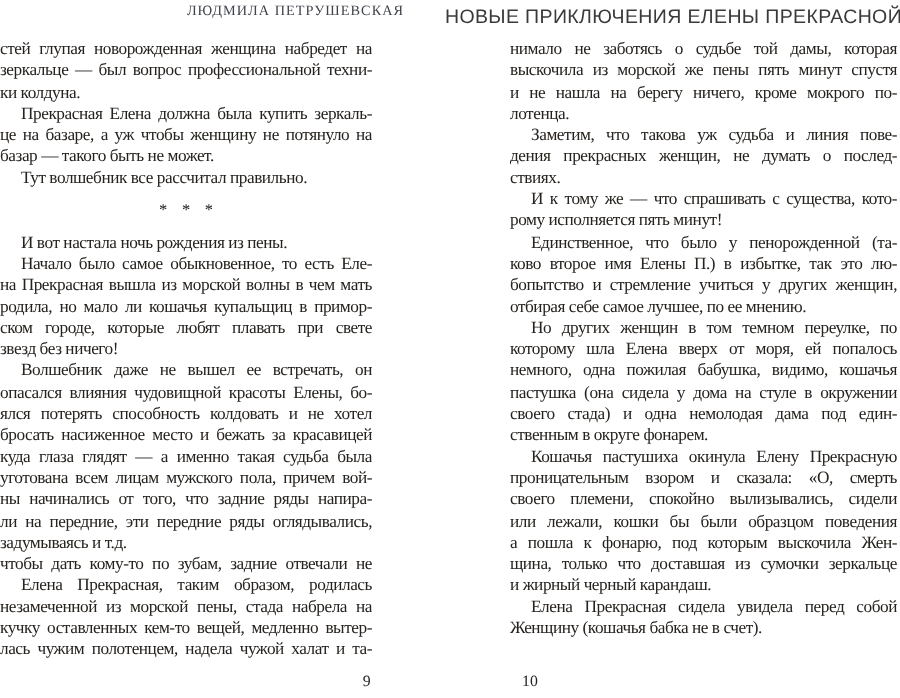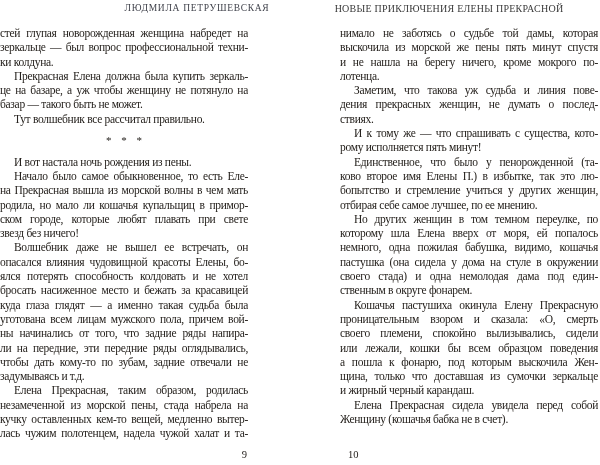--- a/index.html
+++ b/index.html
@@ -23,22 +23,22 @@
   }
   .running-head.serif {
     left: 197px;
     font-family: "Liberation Serif", serif;
     font-size: 9.5px;
     letter-spacing: 0.7px;
     color: #41434c;
   }
   .running-head.sans {
     left: 109px; 
-    font-family: Liberation Serif, serif;
-    font-size: 10px;
+    font-family: Liberation Sans, sans-serif;
+    font-size: 13px;
     letter-spacing: 0.25px;
     color: #3a3a3a;
   }
 
   .body-text { position: absolute; top: 26px; left: 0; width: 100%; }
   .line {
     height: 14.3px;
     line-height: 14.3px;
     font-size: 11.5px;
     letter-spacing: -0.3px;
@@ -92,22 +92,22 @@
         <div class="line">ском городе, которые любят плавать при свете</div>
         <div class="line end">звезд без ничего!</div>
         <div class="line indent">Волшебник даже не вышел ее встречать, он</div>
         <div class="line">опасался влияния чудовищной красоты Елены, бо-</div>
         <div class="line">ялся потерять способность колдовать и не хотел</div>
         <div class="line">бросать насиженное место и бежать за красавицей</div>
         <div class="line">куда глаза глядят — а именно такая судьба была</div>
         <div class="line">уготована всем лицам мужского пола, причем вой-</div>
         <div class="line">ны начинались от того, что задние ряды напира-</div>
         <div class="line">ли на передние, эти передние ряды оглядывались,</div>
+        <div class="line end">задумываясь и т.д.</div>
         <div class="line">чтобы дать кому-то по зубам, задние отвечали не</div>
-        <div class="line end">задумываясь и т.д.</div>
         <div class="line indent">Елена Прекрасная, таким образом, родилась</div>
         <div class="line">незамеченной из морской пены, стада набрела на</div>
         <div class="line">кучку оставленных кем-то вещей, медленно вытер-</div>
         <div class="line">лась чужим полотенцем, надела чужой халат и та-</div>
       </div>
     <div class="page-number">9</div>
   </div>
 
   <div class="page page-right">
     <div class="running-head sans">НОВЫЕ ПРИКЛЮЧЕНИЯ ЕЛЕНЫ ПРЕКРАСНОЙ</div>
@@ -127,21 +127,21 @@
         <div class="line end">отбирая себе самое лучшее, по ее мнению.</div>
         <div class="line indent">Но других женщин в том темном переулке, по</div>
         <div class="line">которому шла Елена вверх от моря, ей попалось</div>
         <div class="line">немного, одна пожилая бабушка, видимо, кошачья</div>
         <div class="line">пастушка (она сидела у дома на стуле в окружении</div>
         <div class="line">своего стада) и одна немолодая дама под един-</div>
         <div class="line end">ственным в округе фонарем.</div>
         <div class="line indent">Кошачья пастушиха окинула Елену Прекрасную</div>
         <div class="line">проницательным взором и сказала: «О, смерть</div>
         <div class="line">своего племени, спокойно вылизывались, сидели</div>
-        <div class="line">или лежали, кошки бы всем образцом поведения</div>
+        <div class="line">или лежали, кошки бы были образцом поведения</div>
         <div class="line">а пошла к фонарю, под которым выскочила Жен-</div>
         <div class="line">щина, только что доставшая из сумочки зеркальце</div>
         <div class="line end">и жирный черный карандаш.</div>
         <div class="line indent">Елена Прекрасная сидела увидела перед собой</div>
         <div class="line end">Женщину (кошачья бабка не в счет).</div>
       </div>
     <div class="page-number">10</div>
   </div>
 
 </div>

